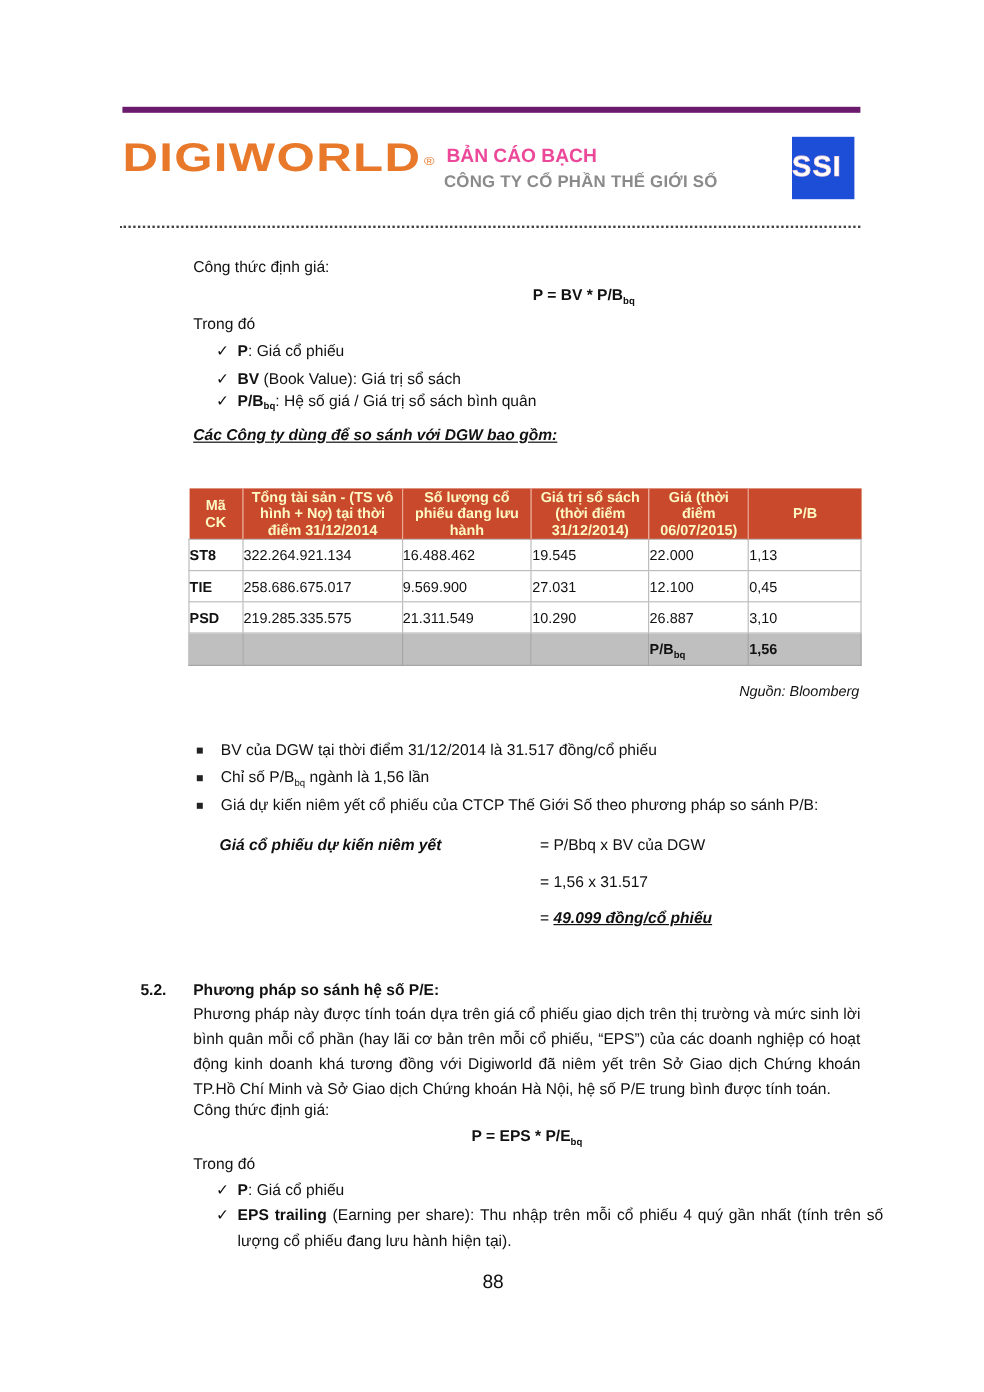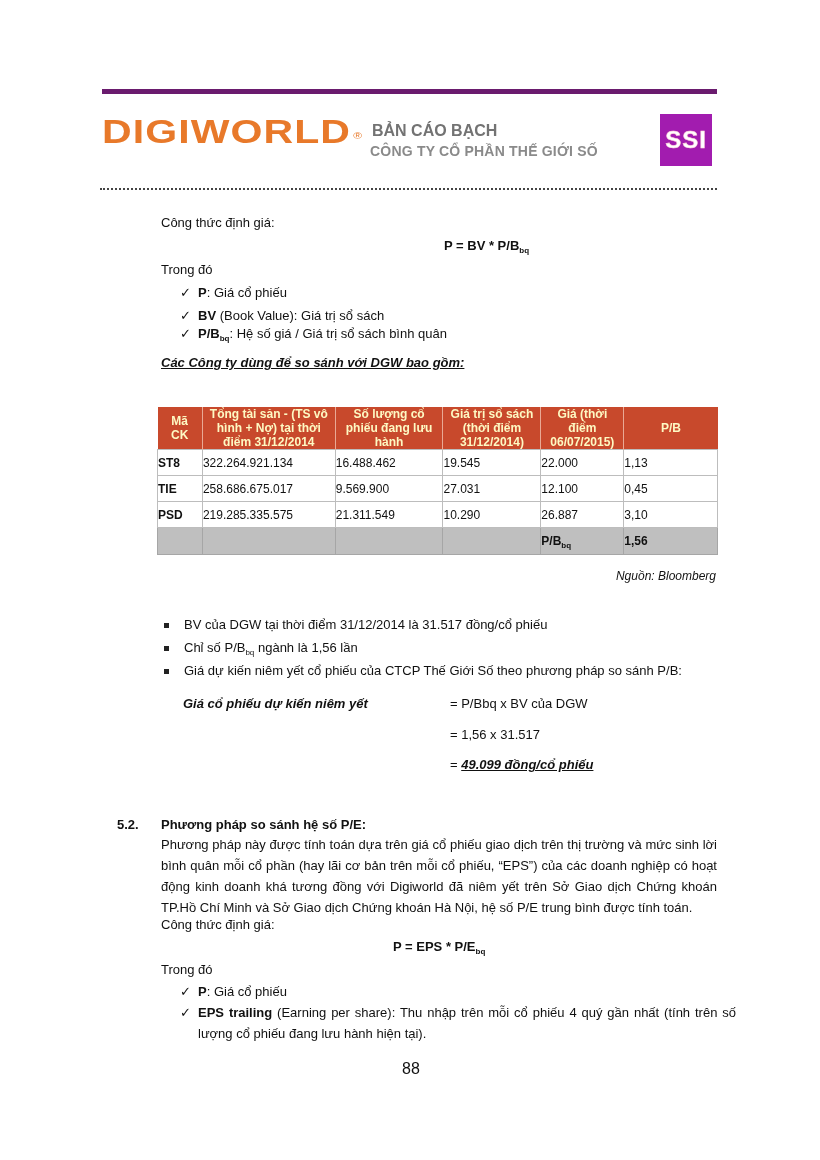--- a/index.html
+++ b/index.html
@@ -1,23 +1,23 @@
 <!DOCTYPE html>
 <html><head>
 <meta charset="utf-8">
 <style>
   html, body { margin: 0; padding: 0; background: #ffffff; }
   body { width: 820px; height: 1160px; position: relative; font-family: "Liberation Sans", sans-serif; color: #111; overflow: hidden; }
   .abs { position: absolute; }
   .purple-bar { left: 102px; top: 89px; width: 615px; height: 5px; background: #6a1b6e; }
   .logo-dg { left: 102px; top: 114px; font-family: "Liberation Sans", sans-serif; font-weight: 900; font-size: 38px; letter-spacing: 1px; color: #e8792a; transform: scaleX(1.08) scaleY(0.88); transform-origin: left top; line-height: 40px; }
   .logo-dg sup { font-size: 11px; font-weight: normal; vertical-align: top; position: relative; top: 4px; margin-left: 2px; }
-  .hdr-title { left: 372px; top: 122px; font-size: 16px; font-weight: bold; color: #737373; }
+  .hdr-title { left: 372px; top: 122px; font-size: 16px; font-weight: bold; color: #ec4899; }
   .hdr-sub { left: 370px; top: 143px; font-size: 14px; font-weight: bold; color: #8a8a8a; letter-spacing: 0.2px; }
-  .ssi { left: 660px; top: 114px; width: 52px; height: 52px; background: #a21caf; display: flex; align-items: center; justify-content: center; }
+  .ssi { left: 660px; top: 114px; width: 52px; height: 52px; background: #1d4ed8; display: flex; align-items: center; }
   .ssi span { color: #fff; font-weight: bold; font-size: 24px; letter-spacing: 1px; -webkit-text-stroke: 0.5px #ffd3d9; }
   .dotted { left: 100px; top: 188px; width: 617px; border-top: 2px dotted #444; }
   .t { font-size: 13px; line-height: 16px; white-space: nowrap; }
   .b { font-weight: bold; }
   sub { font-size: 8px; vertical-align: -3px; line-height: 0; }
   .check { display: inline-block; width: 18px; }
   .bullet-sq { display: inline-block; width: 5px; height: 5px; background: #222; position: absolute; left: 0; top: 6px; }
   table.cmp { position: absolute; left: 157px; top: 407px; width: 561px; border-collapse: collapse; font-size: 12px; }
   table.cmp th { background: #c8492c; color: #fef9c3; font-weight: bold; text-align: center; line-height: 14px; height: 42px; border-left: 1px solid #e9a995; padding: 0 4px; }
   table.cmp th:first-child { border-left: none; }

